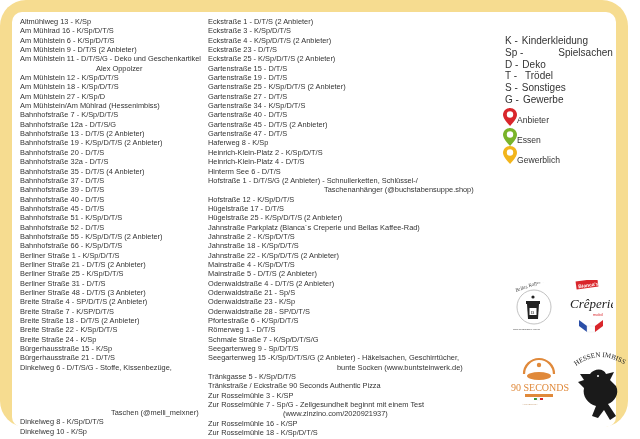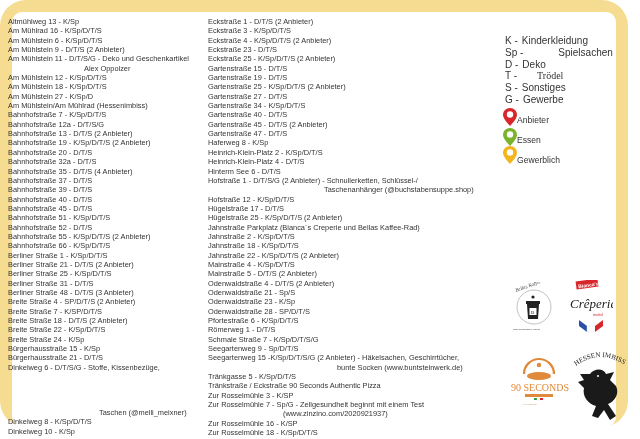--- a/index.html
+++ b/index.html
@@ -1,21 +1,21 @@
 <!DOCTYPE html>
 <html><head>
 <meta charset="utf-8">
 <style>
   html, body { margin:0; padding:0; }
   body { width:640px; height:439px; overflow:hidden; background:#ffffff; font-family:"Liberation Sans", sans-serif; }
   .frame { position:absolute; left:0; top:0; width:640px; height:439px; background:#ffffff; }
   .frame-border { position:absolute; left:0; top:0; width:628px; height:427px; background:#f6dc90; border-radius:26px; }
   .panel { position:absolute; left:12px; top:12px; width:604px; height:415px; background:#ffffff; border-radius:10px 10px 10px 10px; }
   .col { position:absolute; font-size:7.4px; line-height:9.35px; color:#333; white-space:nowrap; }
-  .col1 { left:8px; top:17px; }
+  .col1 { left:20px; top:17px; }
   .col2 { left:208px; top:17px; }
   .line { display:block; height:9.35px; }
   .legend { position:absolute; left:505px; top:35px; font-size:10px; line-height:11.8px; color:#333; }
   .legend .row { display:block; }
   .pin { position:absolute; width:14px; height:18px; }
   .pin-label { position:absolute; font-size:8.6px; color:#333; }
   .logo { position:absolute; }
 </style>
 </head>
 <body>
@@ -112,21 +112,21 @@
       <span class="line">Zur Rosselmühle 7 - Sp/G - Zellgesundheit beginnt mit einem Test</span>
       <span class="line" style="padding-left: 75px;">(www.zinzino.com/2020921937)</span>
       <span class="line">Zur Rosselmühle 16 - K/SP</span>
       <span class="line">Zur Rosselmühle 18 - K/Sp/D/T/S</span>
     </div>
 
   <div class="legend" id="legend">
       <span class="row"><span>K -</span><span style="margin-left: 4px;">Kinderkleidung</span></span>
       <span class="row"><span>Sp -</span><span style="margin-left: 4px; padding-left: 31px;">Spielsachen</span></span>
       <span class="row"><span>D -</span><span style="margin-left: 4px;">Deko</span></span>
-      <span class="row"><span>T -</span><span style="margin-left: 20px; font-family: Liberation Serif, serif;">Trödel</span></span>
+      <span class="row"><span>T -</span><span style="margin-left: 8px;">Trödel</span></span>
       <span class="row"><span>S -</span><span style="margin-left: 4px;">Sonstiges</span></span>
       <span class="row"><span>G -</span><span style="margin-left: 4px;">Gewerbe</span></span>
     </div>
 
   <svg class="pin" style="left:503px; top:108px;" viewBox="0 0 14 18">
     <path d="M7 0 C3 0 0 3 0 7 C0 11 7 18 7 18 C7 18 14 11 14 7 C14 3 11 0 7 0 Z" fill="#d9262b"></path>
     <circle cx="7" cy="6.5" r="3.2" fill="#ffffff"></circle>
   </svg>
   <span class="pin-label" style="left:517px; top:115px;">Anbieter</span>
 

